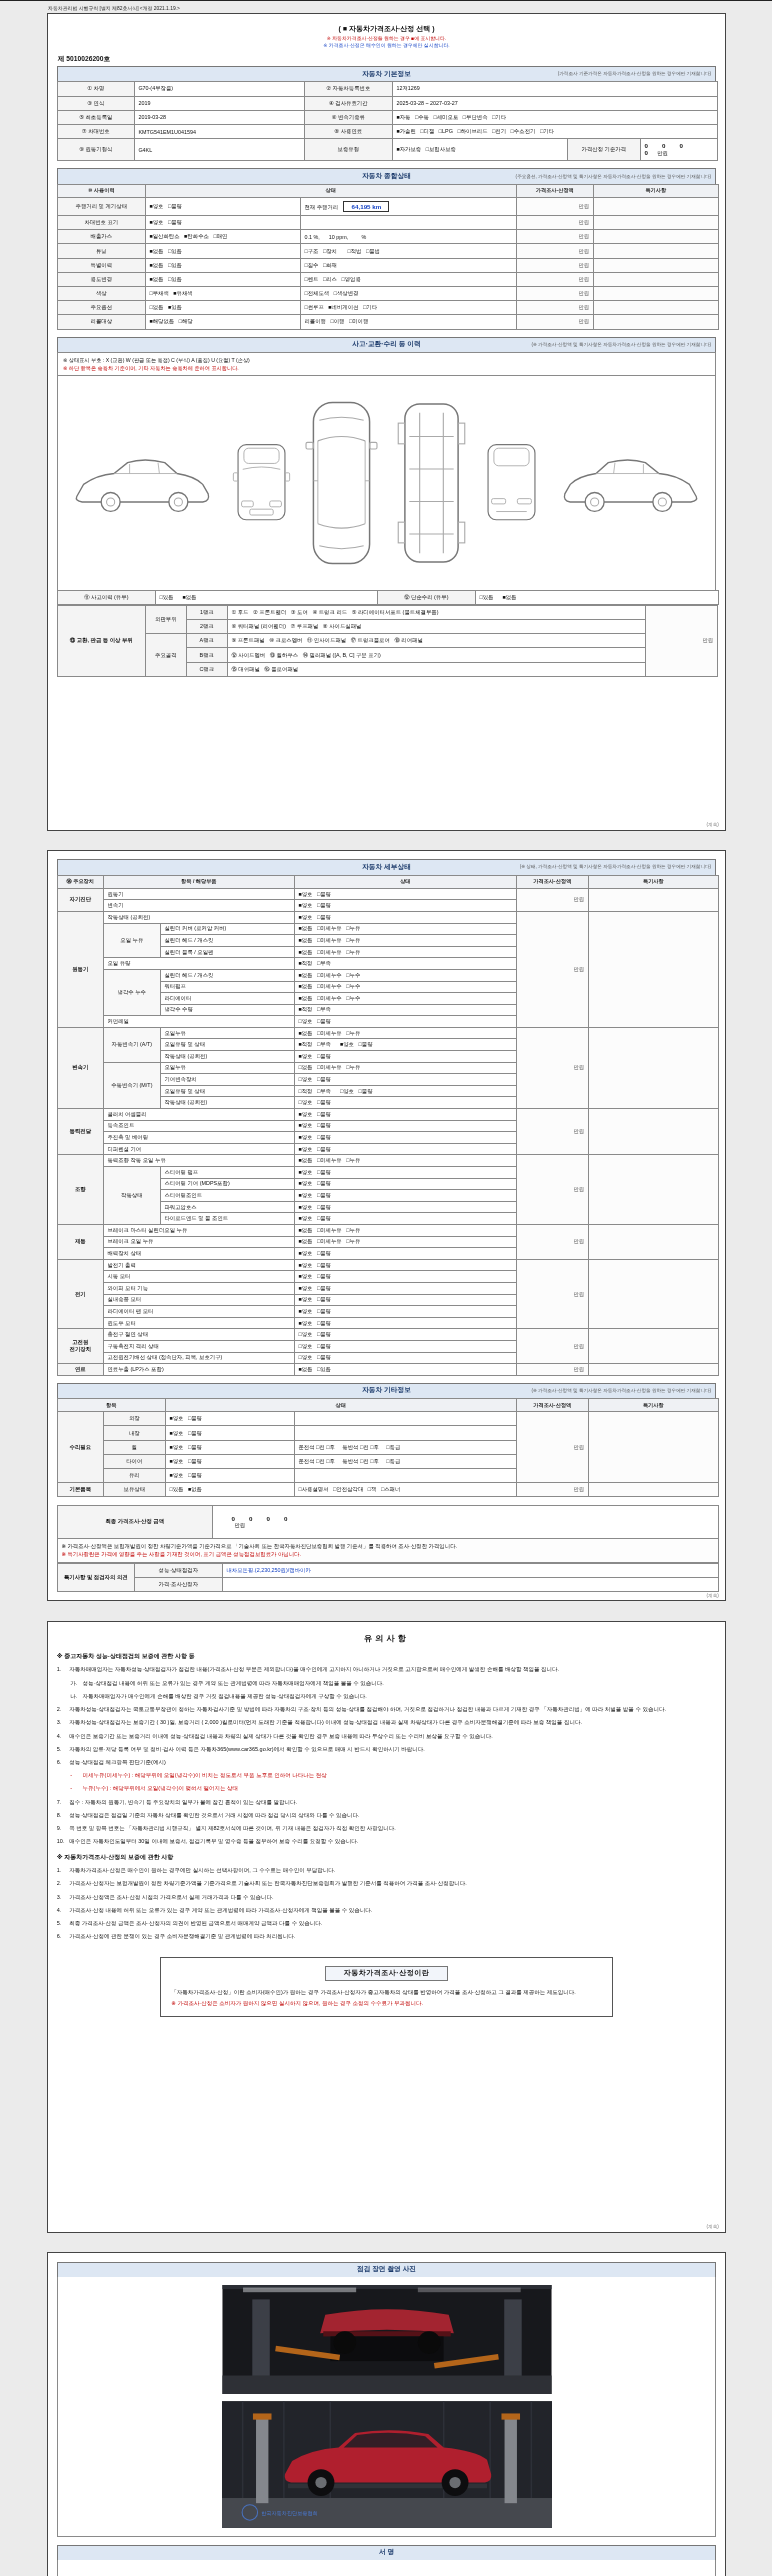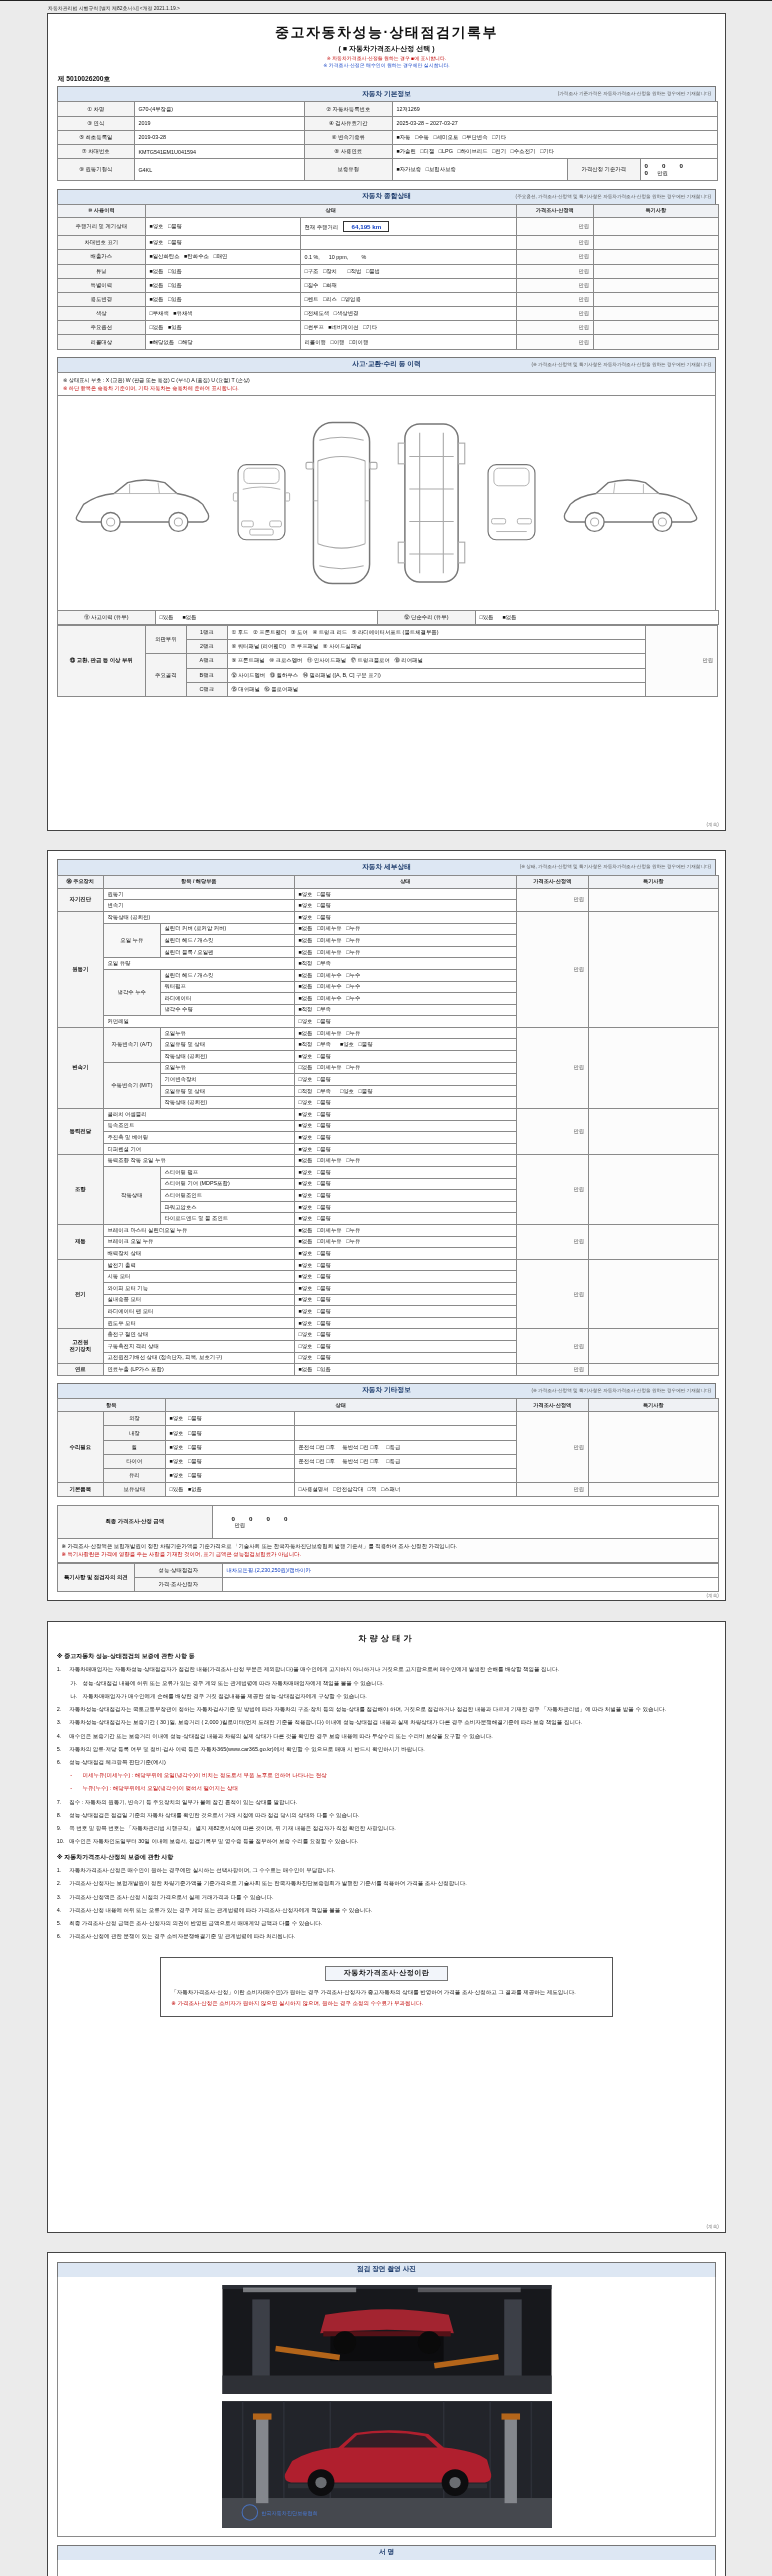--- a/index.html
+++ b/index.html
@@ -52,21 +52,20 @@
 .fee span{margin-left:4.1px}
 .cont{position:absolute;right:6.2px;bottom:2.6px;font-size:4.6px;color:#777}
 .diag{flex:0 0 auto}
 </style>
 </head>
 <body>
 
 <div class="formref">자동차관리법 시행규칙 [별지 제82호서식] &lt;개정 2021.1.19.&gt;</div>
 
 <div class="sheet" id="sheet1">
-  <div class="title">중고자동차성능·상태점검기록부</div>
   <div class="subtitle">( ■ 자동차가격조사·산정 선택 )</div>
   <div class="tnote red">※ 자동차가격조사·산정을 원하는 경우 ■에 표시합니다.</div>
   <div class="tnote blue">※ 가격조사·산정은 매수인이 원하는 경우에만 실시합니다.</div>
   <div class="docno">제 5010026200호</div>
 
   <div class="bar">
     <span>자동차 기본정보</span>
     <span class="bnote">(가격조사 기준가격은 자동차가격조사·산정을 원하는 경우에만 기재합니다)</span>
   </div>
   <table class="tb">
@@ -644,21 +643,21 @@
       <tr>
         <td class="lab">가격·조사산정자</td>
         <td></td>
       </tr>
     </tbody>
   </table>
   <div class="cont">(계속)</div>
 </div>
 
 <div class="sheet" id="sheet3">
-  <div class="ntitle">차량상태가</div>
+  <div class="ntitle">유의사항</div>
   <div class="nhead">※ 중고자동차 성능·상태점검의 보증에 관한 사항 등</div>
   <div id="notice-lines1">
       <div class="nline">
         <span class="nnum">1.</span>
         <span class="ntxt">자동차매매업자는 자동차성능·상태점검자가 점검한 내용(가격조사·산정 부분은 제외합니다)을 매수인에게 고지하지 아니하거나 거짓으로 고지함으로써 매수인에게 발생한 손해를 배상할 책임을 집니다.</span>
       </div>
       <div class="nline ind1">
         <span class="nnum">가.</span>
         <span class="ntxt">성능·상태점검 내용에 허위 또는 오류가 있는 경우 계약 또는 관계법령에 따라 자동차매매업자에게 책임을 물을 수 있습니다.</span>
       </div>

